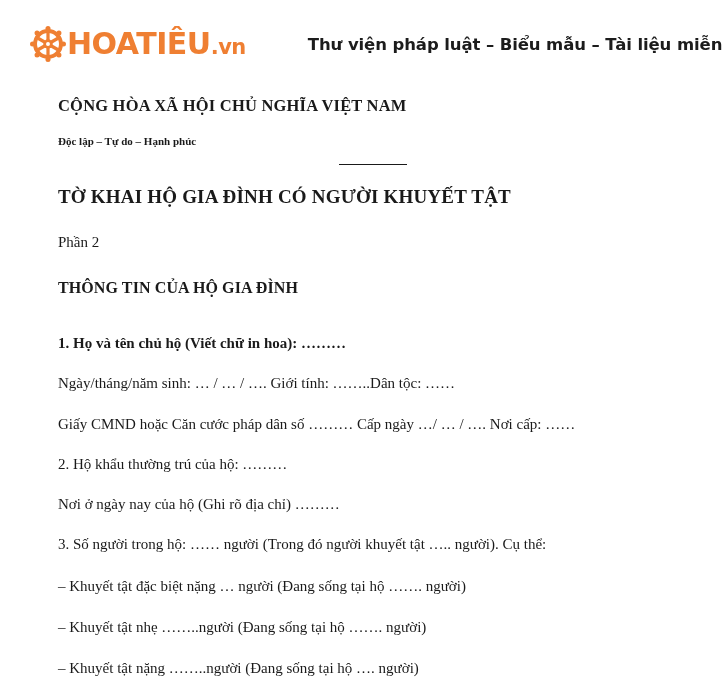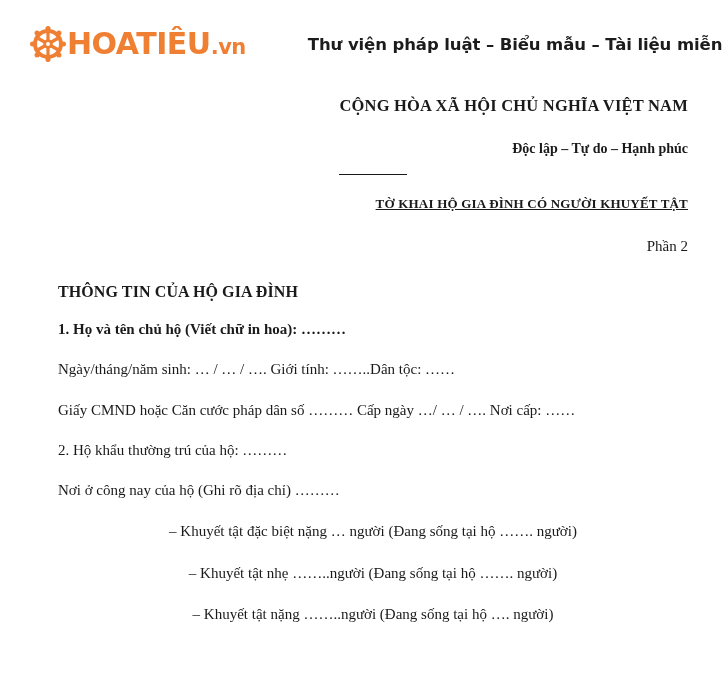--- a/index.html
+++ b/index.html
@@ -58,49 +58,48 @@
     margin-left: 62px;
     white-space: nowrap;
     letter-spacing: -0.1px;
   }
 
   
   .doc {
     padding: 0 40px 0 58px;
     box-sizing: border-box;
   }
-  .center { text-align: right; }
+  .center { text-align: left; }
 
   .doc-line-national {
     font-weight: bold;
     font-size: 16.5px;
     letter-spacing: 0.2px;
     margin: 8px 0 0 0;
   }
   .doc-line-motto {
     font-weight: bold;
-    font-size: 14px;
-    margin: 25px 0 0 0;
+    font-size: 11px;
+    margin: 19px 0 0 0;
   }
   .rule-wrap {
     margin: 17px 0 0 0;
     display: flex;
     justify-content: center;
   }
   .rule {
     width: 68px;
     height: 0;
     border-top: 1.6px solid #1a1a1a;
   }
   .doc-title {
     font-weight: bold;
-    font-size: 13px;
+    font-size: 19px;
     letter-spacing: 0.2px;
     margin: 21px 0 0 0;
-    text-decoration: underline;
   }
   .doc-part {
     font-size: 15px;
     margin: 26px 0 0 0;
   }
 
   .section-heading {
     font-weight: bold;
     font-size: 16px;
     margin: 28px 0 8px 0;
@@ -110,25 +109,24 @@
   .para {
     font-size: 15px;
     line-height: 1.35;
     margin: 20px 0 0 0;
     white-space: nowrap;
   }
   .para.bold {
     font-weight: bold;
   }
   .para.first-field {
-    margin-top: 18px;
+    margin-top: 36px;
   }
   .para.tight {
     margin-top: 21px;
-    text-align: center;
   }
 </style>
 </head>
 <body>
 
 <div class="site-header">
 
   <div class="brand">
     <svg class="brand-mark" viewBox="0 0 100 100" aria-hidden="true">
       <g fill="#ef7f32">
@@ -177,22 +175,23 @@
   <div class="section-heading">THÔNG TIN CỦA HỘ GIA ĐÌNH</div>
 
   <div class="para bold first-field">1. Họ và tên chủ hộ (Viết chữ in hoa): ………</div>
 
   <div class="para">Ngày/tháng/năm sinh: … / … / …. Giới tính: ……..Dân tộc: ……</div>
 
   <div class="para">Giấy CMND hoặc Căn cước pháp dân số ……… Cấp ngày …/ … / …. Nơi cấp: ……</div>
 
   <div class="para">2. Hộ khẩu thường trú của hộ: ………</div>
 
-  <div class="para">Nơi ở công nay của hộ (Ghi rõ địa chỉ) ………</div>
+  <div class="para">Nơi ở ngày nay của hộ (Ghi rõ địa chỉ) ………</div>
 
+  <div class="para">3. Số người trong hộ: …… người (Trong đó người khuyết tật ….. người). Cụ thể:</div>
 
   <div class="para tight">– Khuyết tật đặc biệt nặng … người (Đang sống tại hộ ……. người)</div>
 
   <div class="para tight">– Khuyết tật nhẹ ……..người (Đang sống tại hộ ……. người)</div>
 
   <div class="para tight">– Khuyết tật nặng ……..người (Đang sống tại hộ …. người)</div>
 
 </div>
 
 </body></html>

